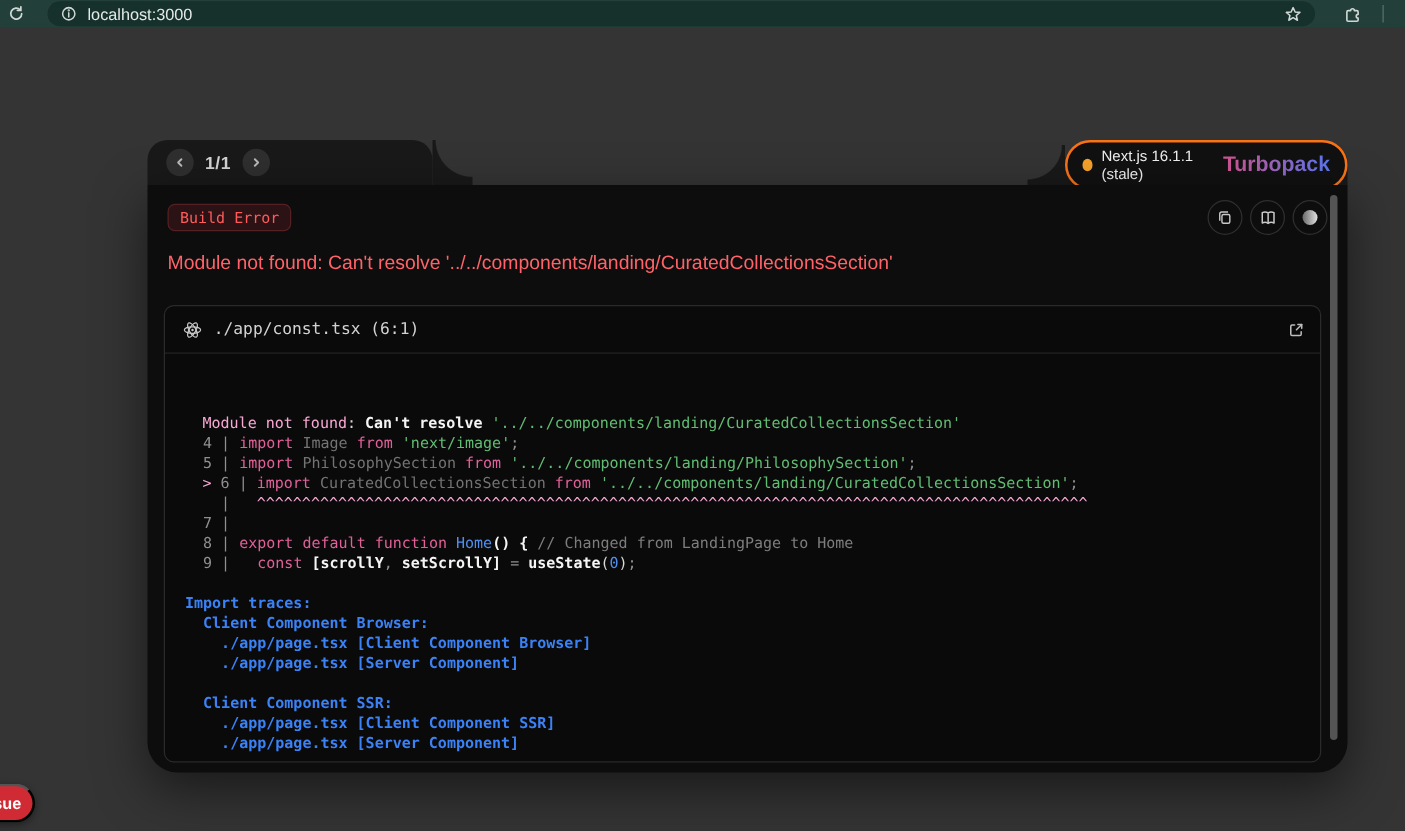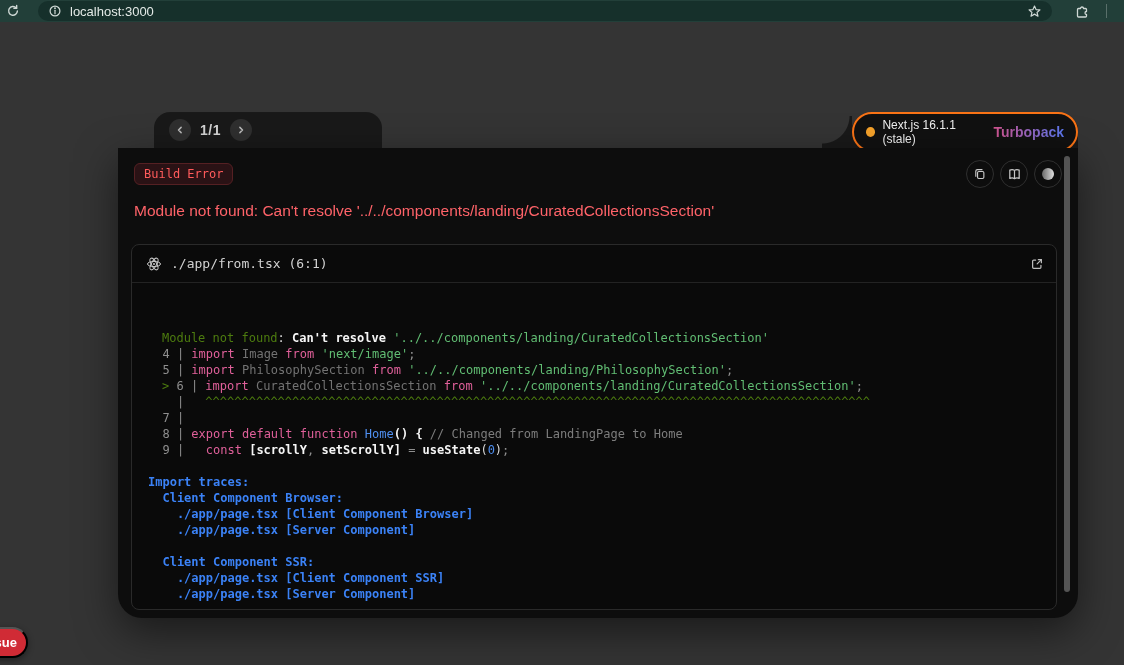--- a/index.html
+++ b/index.html
@@ -16,35 +16,35 @@
     background:#16302b; border-radius:10px; display:flex; align-items:center; padding:0 10px; }
   .url-text { color:#e4eae7; font-size:13px; margin-left:8px; flex:1; }
   .star-btn { background:none; border:none; cursor:pointer; display:flex; align-items:center; }
   .puzzle-btn { position:absolute; left:1070px; top:0; width:24px; height:22px;
     background:none; border:none; cursor:pointer; display:flex; align-items:center; justify-content:center; }
   .bar-divider { position:absolute; left:1106px; top:4px; width:1px; height:14px; background:rgba(255,255,255,.25); }
 
   
   .dialog { position:absolute; left:118px; top:112px; width:960px; height:506px; }
   .tab-left { position:absolute; left:0; top:0; height:36px; width:228px; background:#191919;
-    border-radius:16px 16px 0 0; display:flex; align-items:center; padding-left:15px; gap:9px;margin-left:36px; }
+    border-radius:16px 16px 0 0; display:flex; align-items:center; padding-left:15px; gap:9px; }
   .tab-left-curve { position:absolute; left:228px; top:0; width:32px; height:36px;
     background:radial-gradient(circle 30px at 100% 0%, transparent 0 29px, #191919 30px); }
   .nav-circle { width:22px; height:22px; border-radius:50%; background:#2f2f2f; border:none;
     display:flex; align-items:center; justify-content:center; cursor:pointer; }
   .nav-counter { color:#d4d4d4; font-size:14px; font-weight:600; letter-spacing:.5px; }
   .tab-right { position:absolute; right:0; top:4px; height:32px; width:226px; background:#191919;
     border-radius:14px 14px 0 0; display:flex; align-items:center; justify-content:center; }
   .tab-right-curve { position:absolute; right:226px; top:4px; width:30px; height:32px;
     background:radial-gradient(circle 28px at 0% 0%, transparent 0 27px, #191919 28px); }
   .version-pill { display:flex; align-items:center; gap:7px; border:2px solid #f97316;
     border-radius:999px; padding:4px 12px; background:#111; cursor:pointer; }
   .orange-dot { width:10px; height:10px; border-radius:50%; background:#f7a32b; }
   .version-text { color:#f0f0f0; font-size:12px; }
-  .turbopack-text { font-size:14px; font-weight:600;
+  .turbopack-text { font-size:17px; font-weight:600;
     background:linear-gradient(90deg,#d4548f,#5b78f0);
     -webkit-background-clip:text; background-clip:text; color:transparent; }
 
   .dialog-body { position:absolute; left:0; top:36px; width:960px; height:470px;
     background:#0d0d0d; border-radius:0 0 24px 24px;
     box-shadow:0 14px 40px rgba(0,0,0,.5); }
 
   .body-header { position:absolute; left:16px; right:16px; top:12px; height:28px;
     display:flex; align-items:center; }
   .build-error-badge { font-family:"DejaVu Sans Mono", monospace; font-size:12px; color:#ff5b5b;
@@ -59,21 +59,21 @@
   .code-frame { position:absolute; left:13px; top:96px; width:926px; height:366px;
     background:#0a0a0a; border:1px solid #2a2a2a; border-radius:8px; overflow:hidden; }
   .code-frame-header { height:38px; display:flex; align-items:center; padding:0 12px 0 14px;
     border-bottom:1px solid #232323; gap:9px; }
   .file-label { color:#d2d2d2; font-family:"DejaVu Sans Mono", monospace; font-size:13px; }
   .open-editor-btn { margin-left:auto; background:none; border:none; cursor:pointer;
     display:flex; align-items:center; }
   .code-body { padding:15px 16px; font-family:"DejaVu Sans Mono", monospace;
     font-size:12px; line-height:16px; white-space:pre; }
   .code-line { height:16px; }
-  .c-err { color:#4d7c0f;padding-left:14px; }
+  .c-err { color:#f9a8d4;padding-left:14px; }
   .c-ln { color:#8f8f8f; }
   .c-plain { color:#d8d8d8; }
   .c-boldwhite { color:#f5f5f5; font-weight:700; }
   .c-kw { color:#e0609a; }
   .c-fn { color:#737373; }
   .c-str { color:#61bd73; }
   .c-blue { color:#4f8ff0; }
   .c-comment { color:#7d7d7d; }
   .c-trace { color:#3b82f6; font-weight:600; }
 
@@ -201,21 +201,21 @@
       <div class="code-frame">
         <div class="code-frame-header">
           <span>
             <svg width="16" height="16" viewBox="0 0 16 16" fill="none" stroke="#c8c8c8" stroke-width="1">
               <ellipse cx="8" cy="8" rx="6.5" ry="2.6"></ellipse>
               <ellipse cx="8" cy="8" rx="6.5" ry="2.6" transform="rotate(60 8 8)"></ellipse>
               <ellipse cx="8" cy="8" rx="6.5" ry="2.6" transform="rotate(-60 8 8)"></ellipse>
               <circle cx="8" cy="8" r="1" fill="#c8c8c8" stroke="none"></circle>
             </svg>
           </span>
-          <span class="file-label">./app/from.tsx (6:1)</span>
+          <span class="file-label">./app/const.tsx (6:1)</span>
           <button class="open-editor-btn">
             <span>
               <svg width="14" height="14" viewBox="0 0 16 16" fill="none" stroke="#bdbdbd" stroke-width="1.4" stroke-linecap="round" stroke-linejoin="round">
                 <path d="M6.5 3.5 H4.2 A1.2 1.2 0 0 0 3 4.7 V11.8 A1.2 1.2 0 0 0 4.2 13 H11.3 A1.2 1.2 0 0 0 12.5 11.8 V9.5"></path>
                 <path d="M9.5 3 H13 V6.5"></path>
                 <path d="M13 3 L8.2 7.8"></path>
               </svg>
             </span>
           </button>
         </div>

